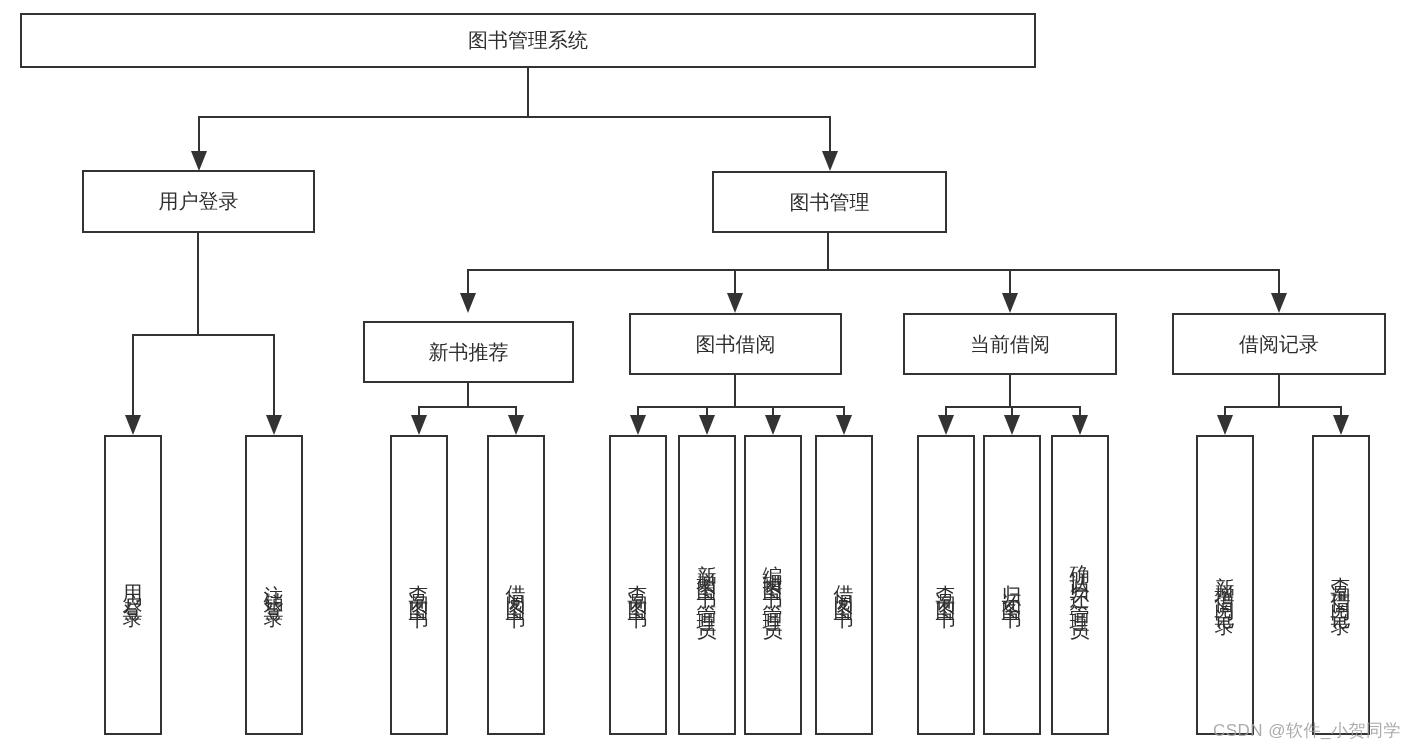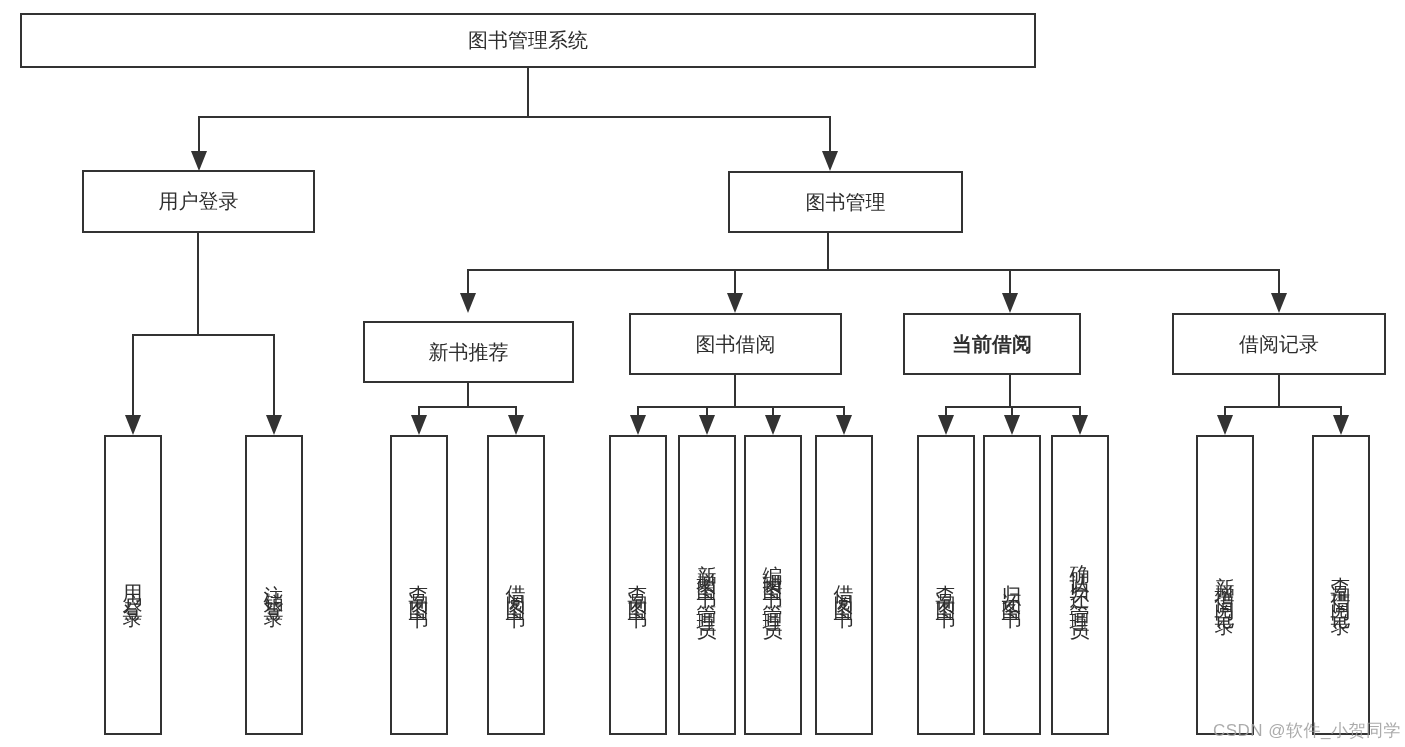--- a/index.html
+++ b/index.html
@@ -147,31 +147,31 @@
     </g>
   </svg>
 
   <div class="box" style="left:20px; top:13px; width:1016px; height:55px;">
     <span>图书管理系统</span>
   </div>
 
   <div class="box" style="left:82px; top:170px; width:233px; height:63px;">
     <span>用户登录</span>
   </div>
-  <div class="box" style="left:728px; top:171px; width:235px; height:62px;">
+  <div class="box" style="left:712px; top:171px; width:235px; height:62px;">
     <span>图书管理</span>
   </div>
 
   <div class="box" style="left:363px; top:313px; width:211px; height:62px;margin-top:8px;">
     <span>新书推荐</span>
   </div>
   <div class="box" style="left:629px; top:313px; width:213px; height:62px;">
     <span>图书借阅</span>
   </div>
-  <div class="box" style="left:903px; top:313px; width:178px; height:62px;font-weight:bold;">
+  <div class="box" style="left:903px; top:313px; width:214px; height:62px;">
     <span>当前借阅</span>
   </div>
   <div class="box" style="left:1172px; top:313px; width:214px; height:62px;">
     <span>借阅记录</span>
   </div>
 
   <div class="box leaf" style="left:104px;">
     <span class="vtext">用户登录</span>
   </div>
   <div class="box leaf" style="left:245px;">

